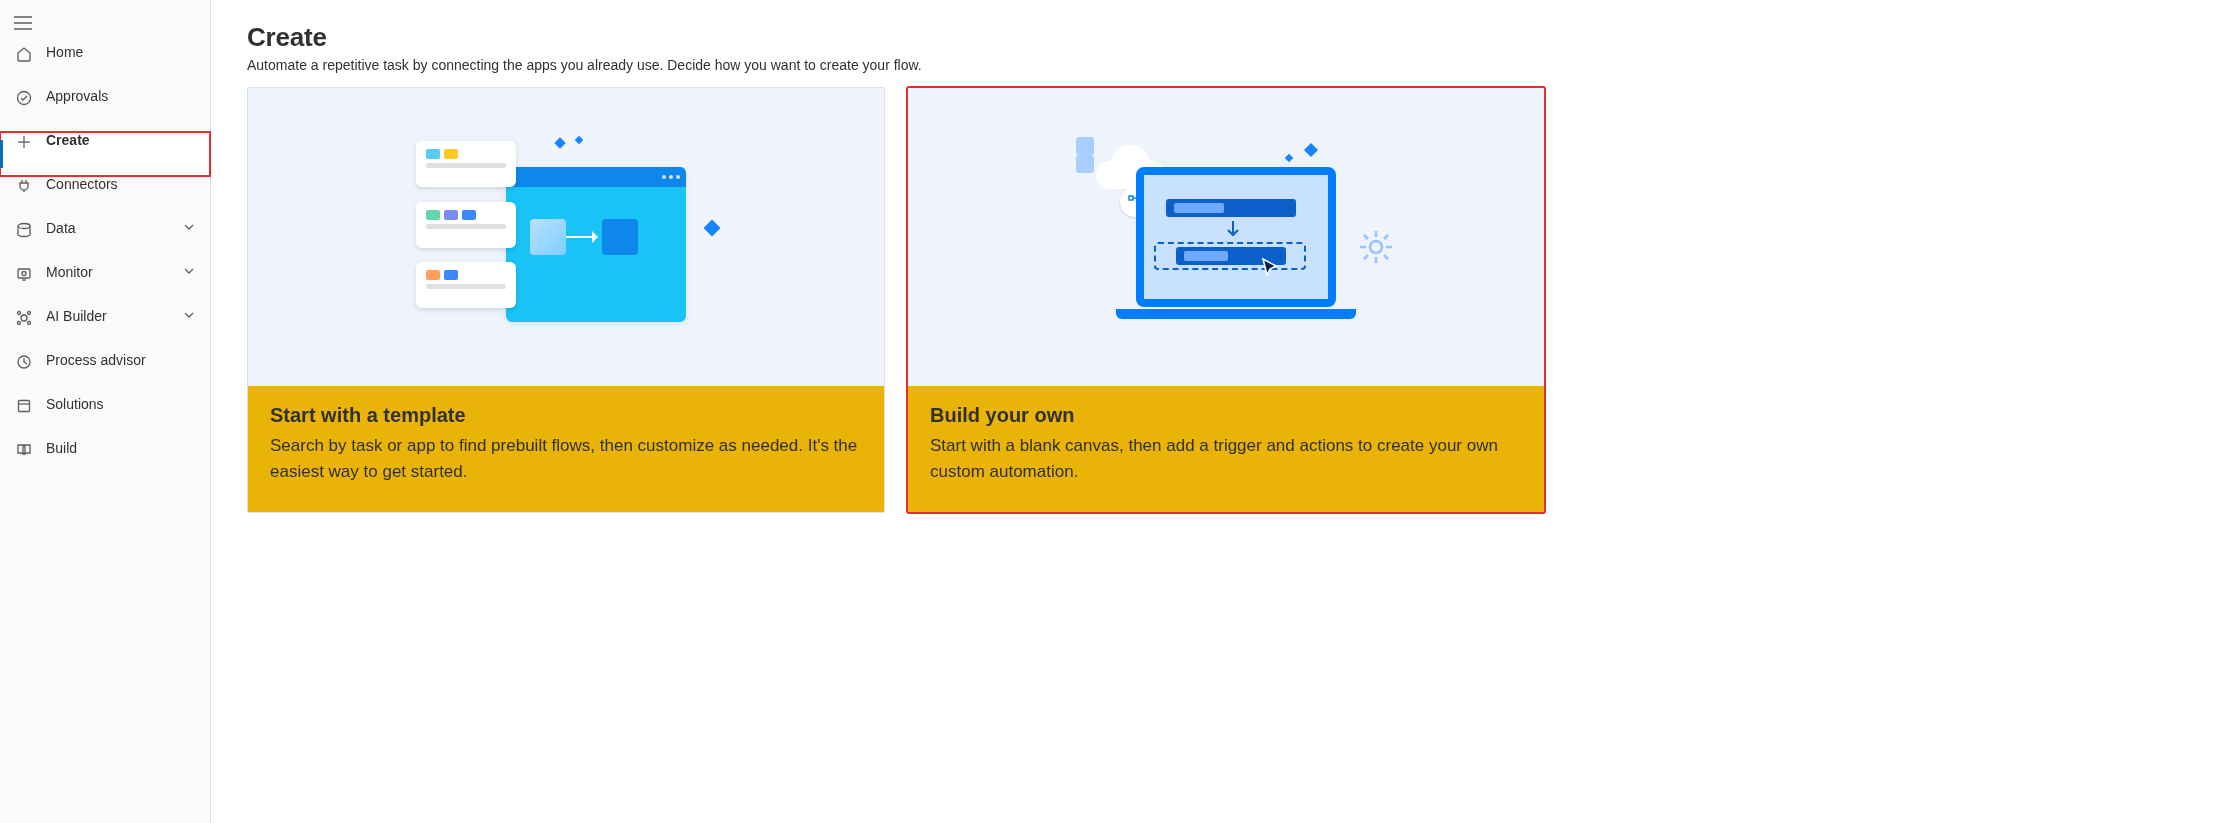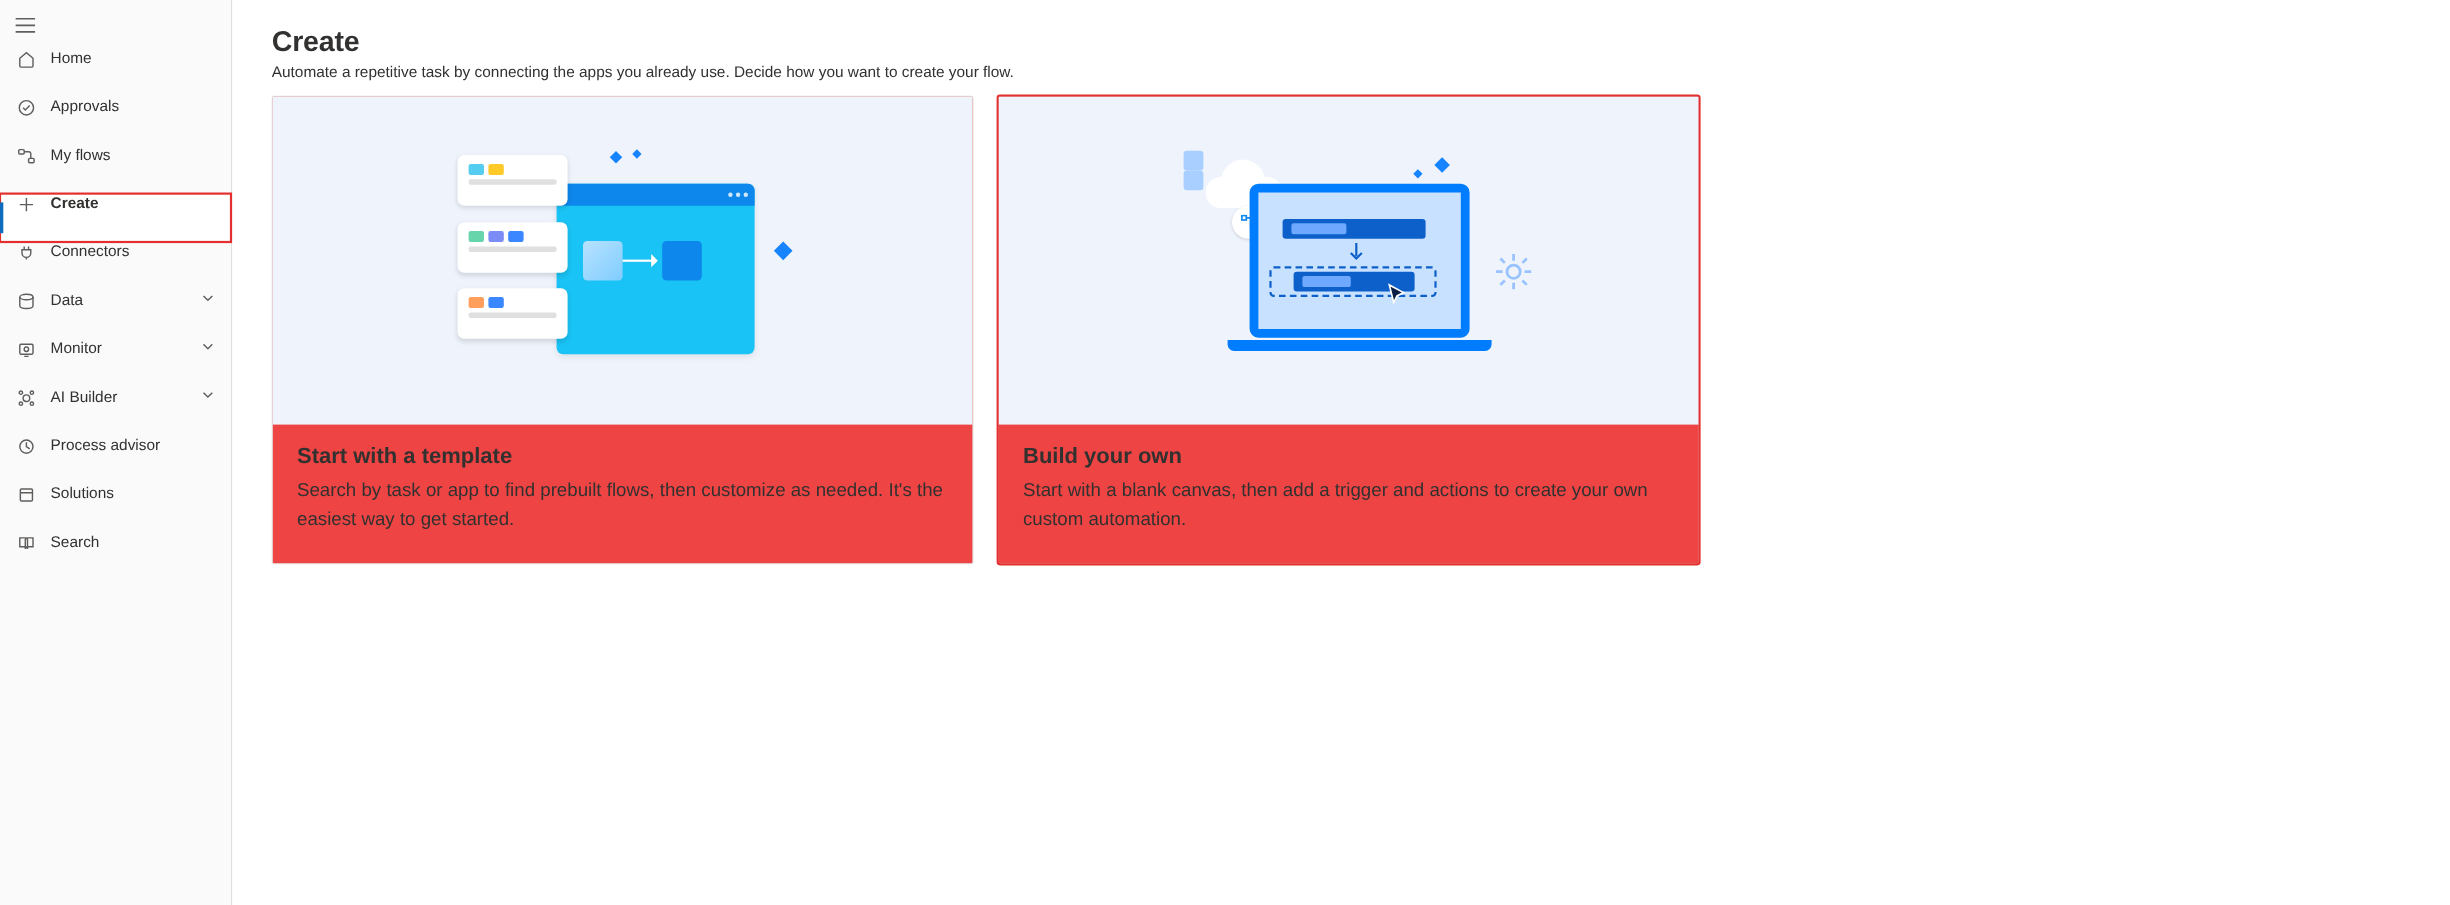--- a/index.html
+++ b/index.html
@@ -83,21 +83,21 @@
       color: #323130;
       margin-bottom: 14px;
     }
     .cards {
       display: flex;
       gap: 22px;
     }
     .card {
       width: 638px;
       border: 1px solid #e1dfdd;
-      background: #ef4444;
+      background: #eab308;
       border-radius: 2px;
       cursor: pointer;
       position: relative;
     }
     .card.highlighted {
       outline: 2px solid #e3302f;
       outline-offset: -1px;
     }
     .card-illustration {
       height: 298px;
@@ -236,30 +236,20 @@
   <div class="nav-item">
     <span class="nav-icon">
       <svg width="16" height="16" viewBox="0 0 16 16" fill="none" stroke="currentColor" stroke-width="1.3">
           <circle cx="8" cy="8" r="6.5"></circle>
           <path d="M5 8l2 2 4-4"></path>
         </svg>
     </span>
     <span class="nav-label">Approvals</span>
   </div>
 
-  <div class="nav-item">
-    <span class="nav-icon">
-      <svg width="16" height="16" viewBox="0 0 16 16" fill="none" stroke="currentColor" stroke-width="1.3">
-          <rect x="1" y="2" width="5" height="4" rx="1"></rect>
-          <rect x="10" y="10" width="5" height="4" rx="1"></rect>
-          <path d="M6 4h4a2 2 0 0 1 2 2v4"></path>
-        </svg>
-    </span>
-    <span class="nav-label">My flows</span>
-  </div>
 
   <div class="nav-item highlighted">
     <span class="nav-icon">
       <svg width="16" height="16" viewBox="0 0 16 16" fill="none" stroke="currentColor" stroke-width="1.3">
           <line x1="8" y1="2" x2="8" y2="14"></line>
           <line x1="2" y1="8" x2="14" y2="8"></line>
         </svg>
     </span>
     <span class="nav-label">Create</span>
   </div>
@@ -341,21 +331,21 @@
     </span>
     <span class="nav-label">Solutions</span>
   </div>
 
   <div class="nav-item">
     <span class="nav-icon">
       <svg width="16" height="16" viewBox="0 0 16 16" fill="none" stroke="currentColor" stroke-width="1.3">
           <path d="M2 3h5a2 2 0 0 1 2 2v8a2 2 0 0 0-2-2H2zM14 3H9a2 2 0 0 0-2 2v8a2 2 0 0 1 2-2h5z"></path>
         </svg>
     </span>
-    <span class="nav-label">Search</span>
+    <span class="nav-label">Build</span>
   </div>
 </nav>
 
 <main class="main">
   <h1 class="page-title">Create</h1>
   <p class="page-subtitle">Automate a repetitive task by connecting the apps you already use. Decide how you want to create your flow.</p>
 
   <div class="cards">
 
     <div class="card">

